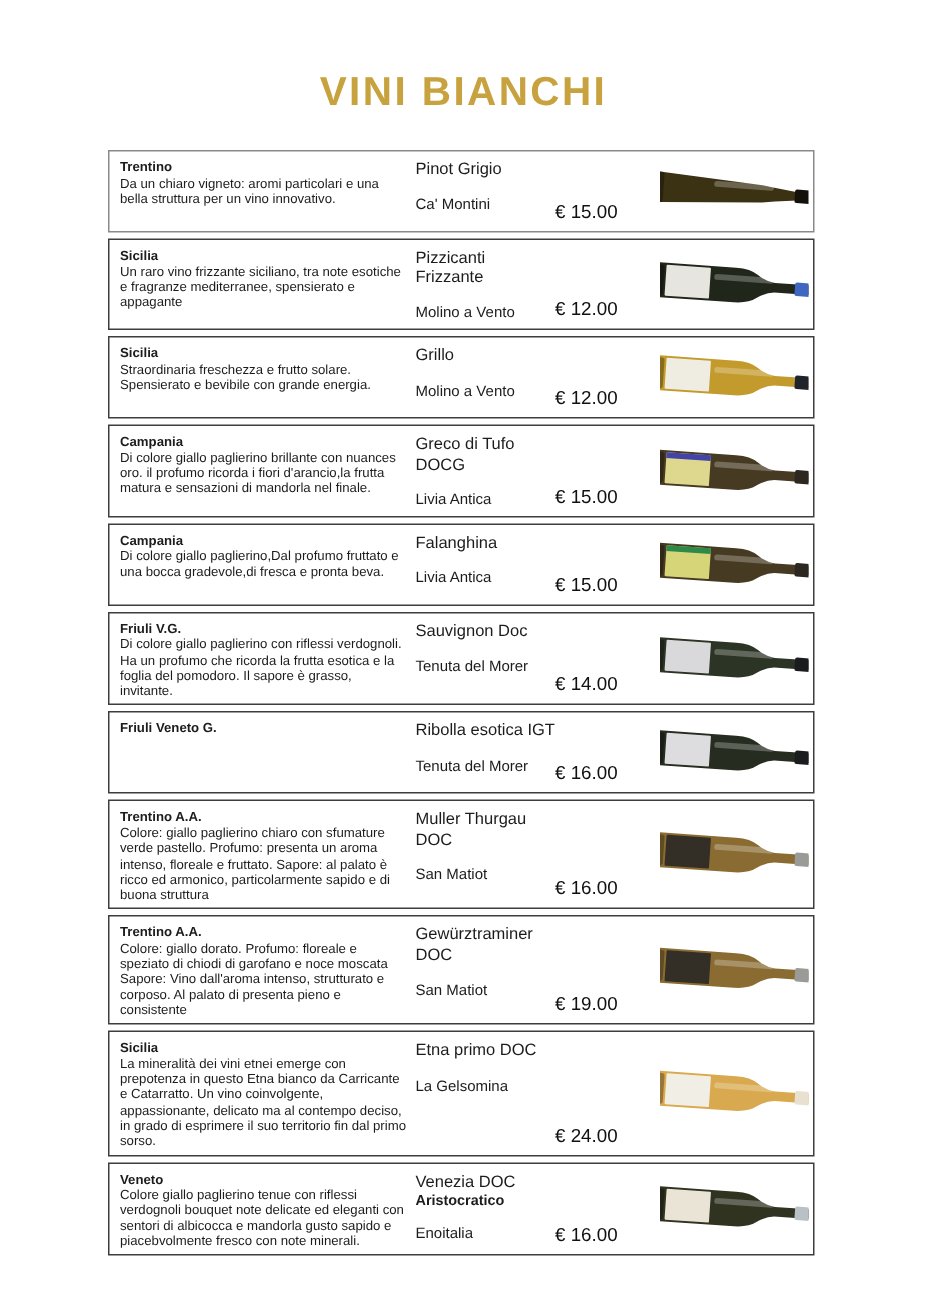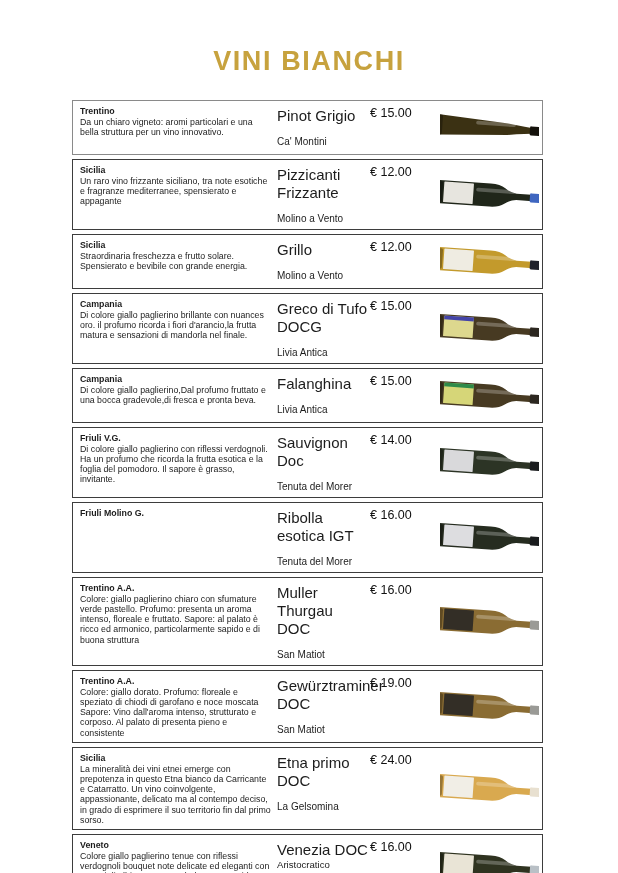--- a/index.html
+++ b/index.html
@@ -5,24 +5,24 @@
   html,body{margin:0;padding:0;background:#fff;font-family:"Liberation Sans",sans-serif;}
   .page{position:relative;width:618px;height:873px;background:#ffffff;overflow:hidden;}
   .title{margin:0;padding-top:46px;text-align:center;font-size:27px;font-weight:600;
          letter-spacing:1.6px;color:#c7a23e;}
   .menu{margin:23px 0 0 72px;width:471px;}
   .row{box-sizing:border-box;display:grid;grid-template-columns:197px 93px 70px 1fr;
        border:1px solid #3d3d3d;margin-bottom:4px;padding:5px 3px 4px 7px;min-height:50px;}
   .row:first-child{border-color:#8a8a8a;}
   .region{font-weight:bold;font-size:8.8px;color:#1c1c1c;line-height:1.2;}
   .desc{font-size:8.8px;line-height:1.17;color:#1c1c1c;padding-right:6px;}
-  .wine{font-size:15px;color:#1c1c1c;margin-top:1px;line-height:1.2;}
-  .wine2{font-size:9.6px;color:#1c1c1c;line-height:1.2;}
+  .wine{font-size:11px;color:#1c1c1c;margin-top:1px;line-height:1.2;}
+  .wine2{font-size:9.6px;color:#1c1c1c;line-height:1.2;font-weight:bold;}
   .producer{font-size:10px;color:#1c1c1c;margin-top:11px;line-height:1.2;}
-  .col-price{display:flex;}
+  .col-price{display:flex;align-items:flex-end;}
   .price{font-size:12.5px;color:#111;padding-bottom:2px;white-space:nowrap;}
   .col-bottle{display:flex;align-items:center;justify-content:center;overflow:hidden;}
   .bottle{transform:rotate(4deg);line-height:0;}
   .footer{margin-top:56px;text-align:center;font-size:17.5px;font-weight:bold;color:#0d0d0d;}
 </style>
 </head>
 <body>
 
 <div class="page">
   <h1 class="title">VINI BIANCHI</h1>
@@ -162,21 +162,21 @@
     <path d="M8,4 H90 Q105,4 113,10 Q121,16 131,17 H168 V27 H131 Q121,28 113,34 Q105,40 90,40 H8 Q4,40 4,36 V8 Q4,4 8,4 Z" fill="#2c3425"></path>
     <rect x="5" y="6" width="11" height="32" rx="3" fill="#000000" opacity="0.30"></rect>
     <rect x="68" y="12" width="62" height="6" rx="3" fill="#ffffff" opacity="0.25"></rect>
     <rect x="18" y="6" width="46" height="32" rx="1" fill="#d9d9db"></rect>
     <rect x="152" y="15" width="20" height="14" rx="2" fill="#1a1c1e"></rect>
   </svg></div>
     </div>
   </div>
       <div class="row">
     <div class="col-desc">
-      <div class="region">Friuli Molino G.</div>
+      <div class="region">Friuli Veneto G.</div>
     </div>
     <div class="col-name">
       <div class="wine">Ribolla esotica IGT</div>
       <div class="wine2"></div>
       <div class="producer">Tenuta del Morer</div>
     </div>
     <div class="col-price">
       <span class="price">€ 16.00</span>
     </div>
     <div class="col-bottle">

